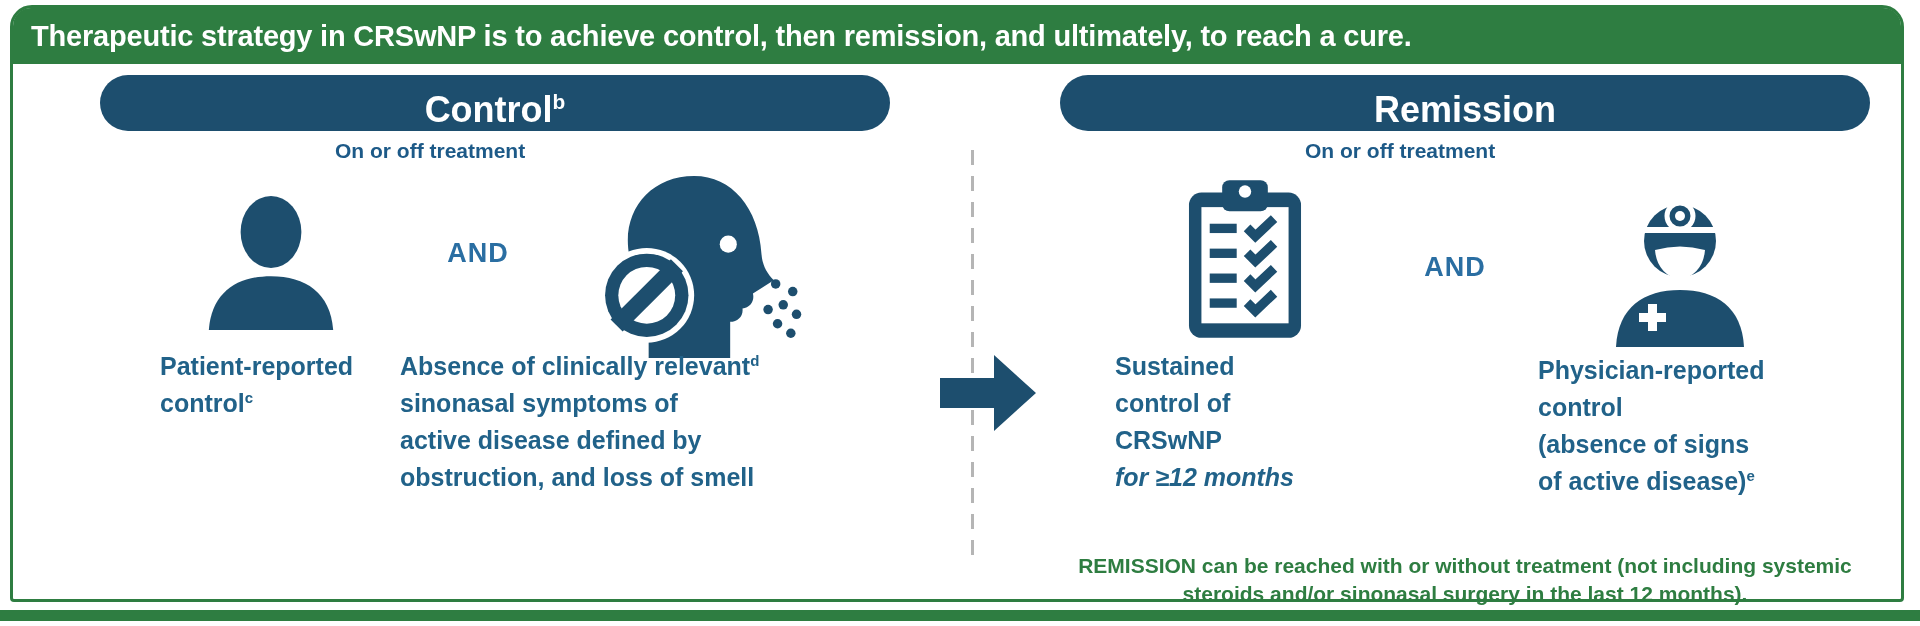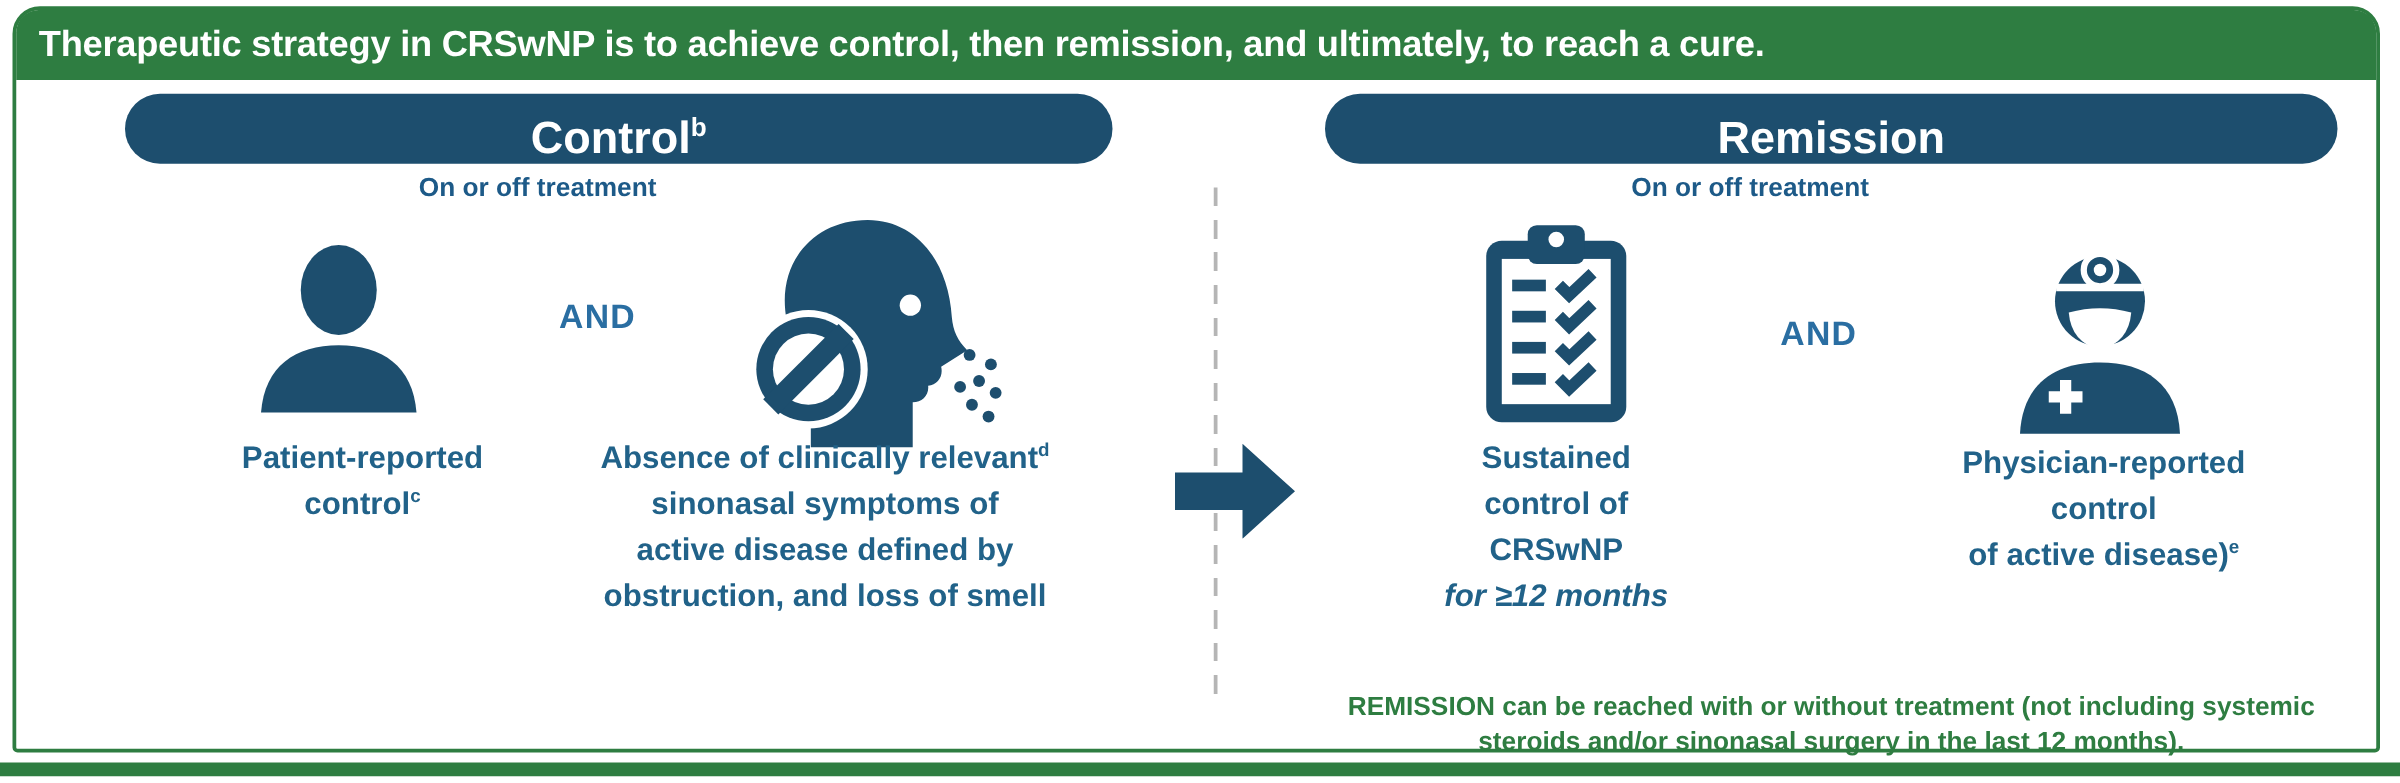--- a/index.html
+++ b/index.html
@@ -15,21 +15,21 @@
   
   .pill{position:absolute;height:56px;background:#1d4e6e;border-radius:32px;
         display:flex;align-items:flex-end;justify-content:center;color:#fff;
         font-size:36px;font-weight:bold;}
   .pill sup{font-size:58%;line-height:0;}
   
   .subtitle{position:absolute;width:320px;text-align:left;color:#1d5a88;
             font-size:21px;font-weight:bold;}
   .and{position:absolute;width:130px;text-align:center;color:#2a6ea2;
        font-size:27px;font-weight:bold;letter-spacing:1px;}
-  .label{position:absolute;text-align:center;color:#216289;font-size:25px;
+  .label{position:absolute;text-align:left;color:#216289;font-size:25px;
          font-weight:bold;line-height:37px;}
   .label sup{font-size:60%;line-height:0;}
   .label .ital{font-style:italic;}
   .footnote{position:absolute;text-align:center;color:#2e7d41;font-size:21px;
             font-weight:bold;line-height:28px;}
   
   .divider{position:absolute;left:971px;top:150px;width:3px;height:415px;
            background:repeating-linear-gradient(to bottom,#b5b5b5 0 15px,transparent 15px 26px);}
   .arrow{position:absolute;left:940px;top:355px;width:96px;height:76px;}
   
@@ -150,20 +150,21 @@
   <div class="label" style="left:1115px;top:348px;width:260px;">
     <div>Sustained</div>
     <div>control of</div>
     <div>CRSwNP</div>
     <div class="ital">for ≥12 months</div>
   </div>
 
   <div class="label" style="left:1538px;top:352px;width:290px;">
     <div>Physician-reported</div>
     <div>control</div>
+    <div>(absence of signs</div>
     <div><span>of active disease)</span><sup>e</sup></div>
   </div>
 
   <div class="footnote" style="left:1030px;top:552px;width:870px;">
     <div>REMISSION can be reached with or without treatment (not including systemic</div>
     <div>steroids and/or sinonasal surgery in the last 12 months).</div>
   </div>
 
   <div class="bottom-bar"></div>
 </div>

